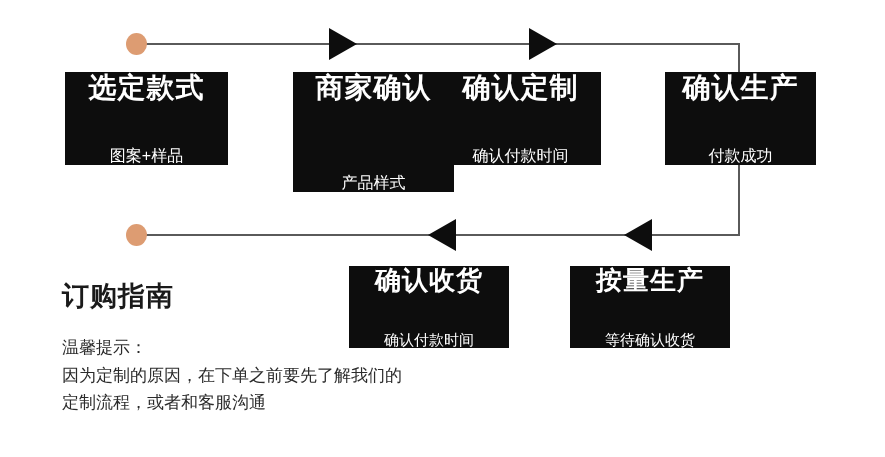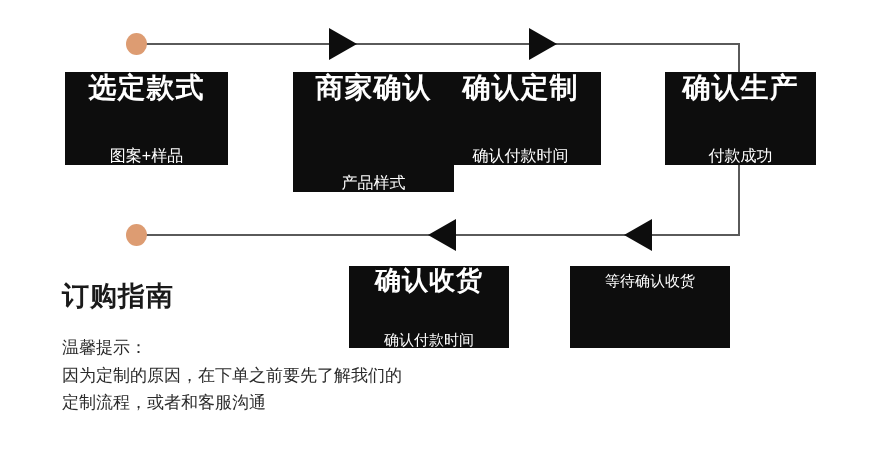--- a/index.html
+++ b/index.html
@@ -164,20 +164,21 @@
     <div class="box-title">确认生产</div>
     <div class="box-sub">付款成功</div>
   </div>
 
   <div class="flow-box" id="box-5">
     <div class="box-title">确认收货</div>
     <div class="box-sub">确认付款时间</div>
   </div>
 
   <div class="flow-box" id="box-6">
+    <div class="box-title">按量生产</div>
     <div class="box-sub">等待确认收货</div>
   </div>
 
   <div id="guide">
     <div id="guide-heading">订购指南</div>
     <div class="guide-line">温馨提示：</div>
     <div class="guide-line">因为定制的原因，在下单之前要先了解我们的</div>
     <div class="guide-line">定制流程，或者和客服沟通</div>
   </div>
 

